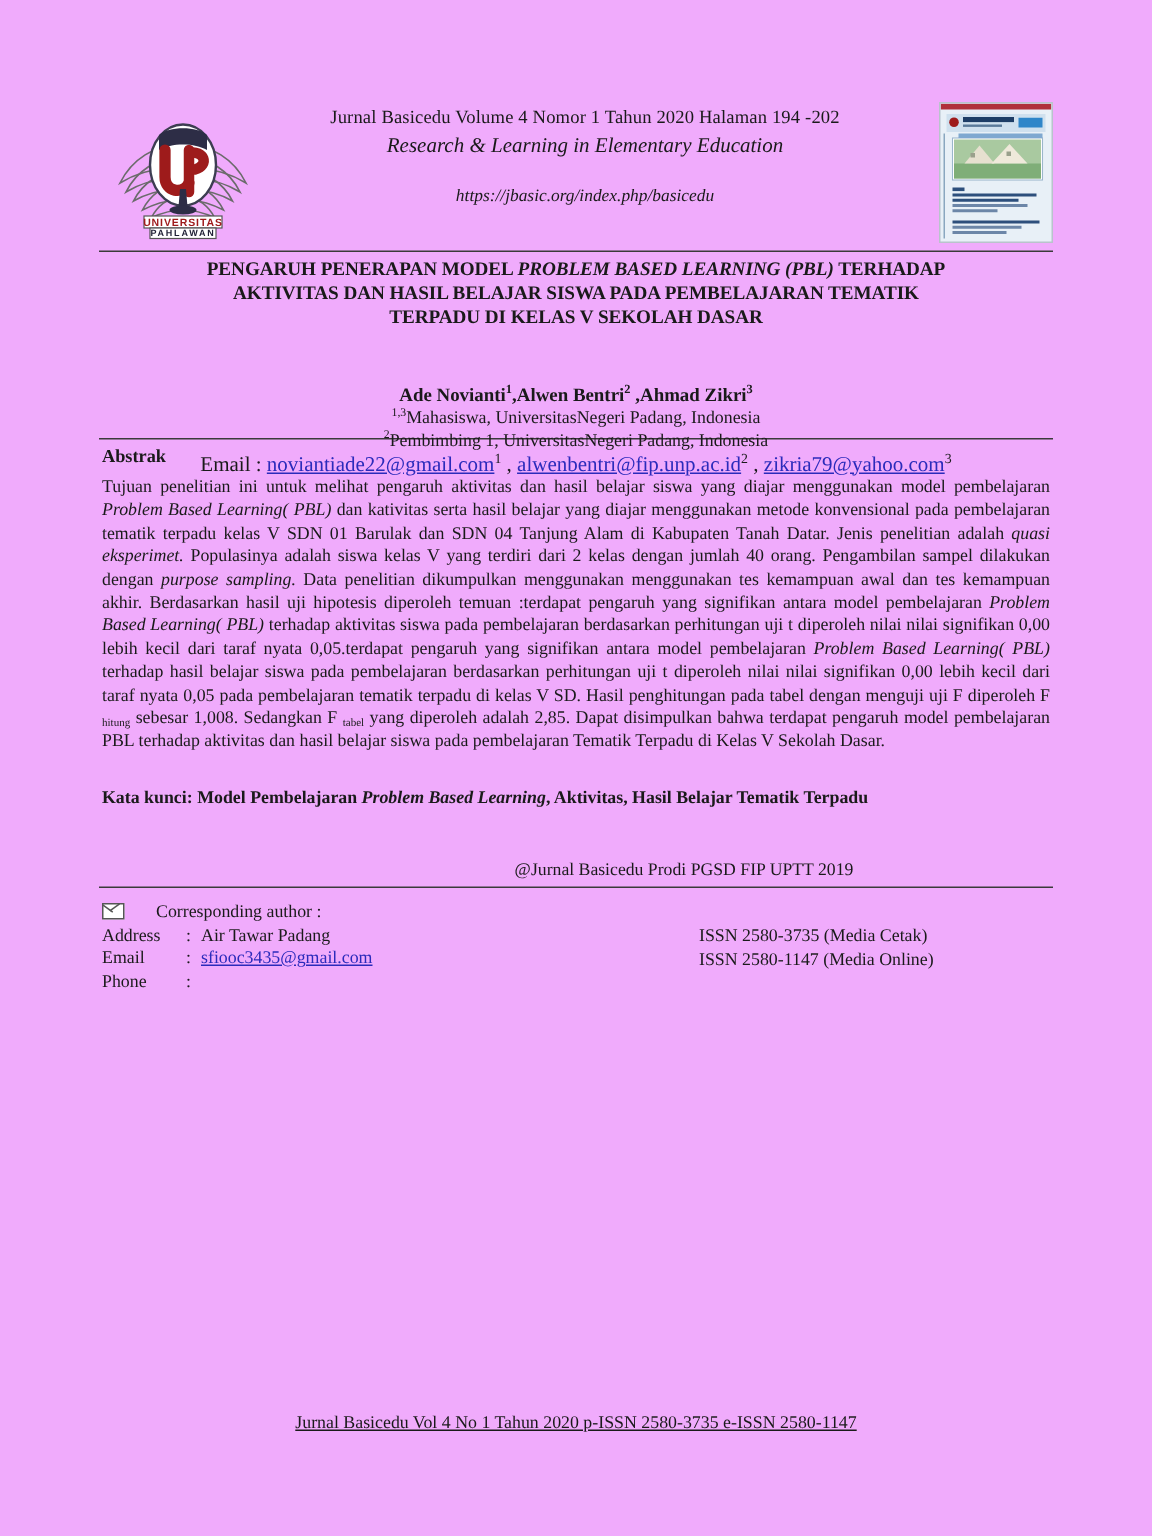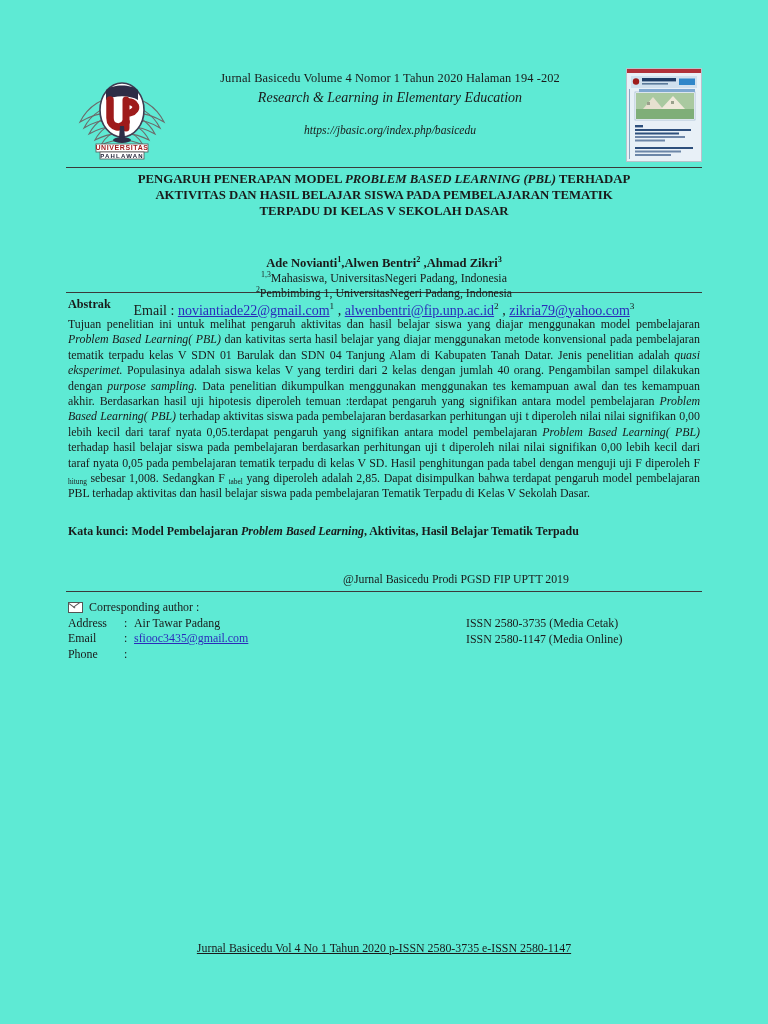--- a/index.html
+++ b/index.html
@@ -14,21 +14,21 @@
     color: #1a1a1a;
     position: relative;
     overflow: hidden;
   }
 
   .page {
     position: absolute;
     left: 0; top: 0;
     width: 768px;
     height: 1024px;
-    background: #5eead4;
+    background: #f0abfc;
   }
 
   
   .masthead {
     position: absolute;
     left: 66px;
     top: 66px;
     width: 636px;
     height: 98px;
   }
@@ -198,21 +198,21 @@
     position: absolute;
     left: 68px;
     top: 600px;
     width: 400px;
     font-size: 11.9px;
     line-height: 15.6px;
   }
   .corr-head {
     display: flex;
     align-items: center;
-    gap: 6px;
+    gap: 21px;
   }
   .envelope-icon {
     display: inline-block;
     width: 13px;
     height: 9px;
     border: 1px solid #555;
     position: relative;
     background: #fff;
   }
   .envelope-icon::before,

